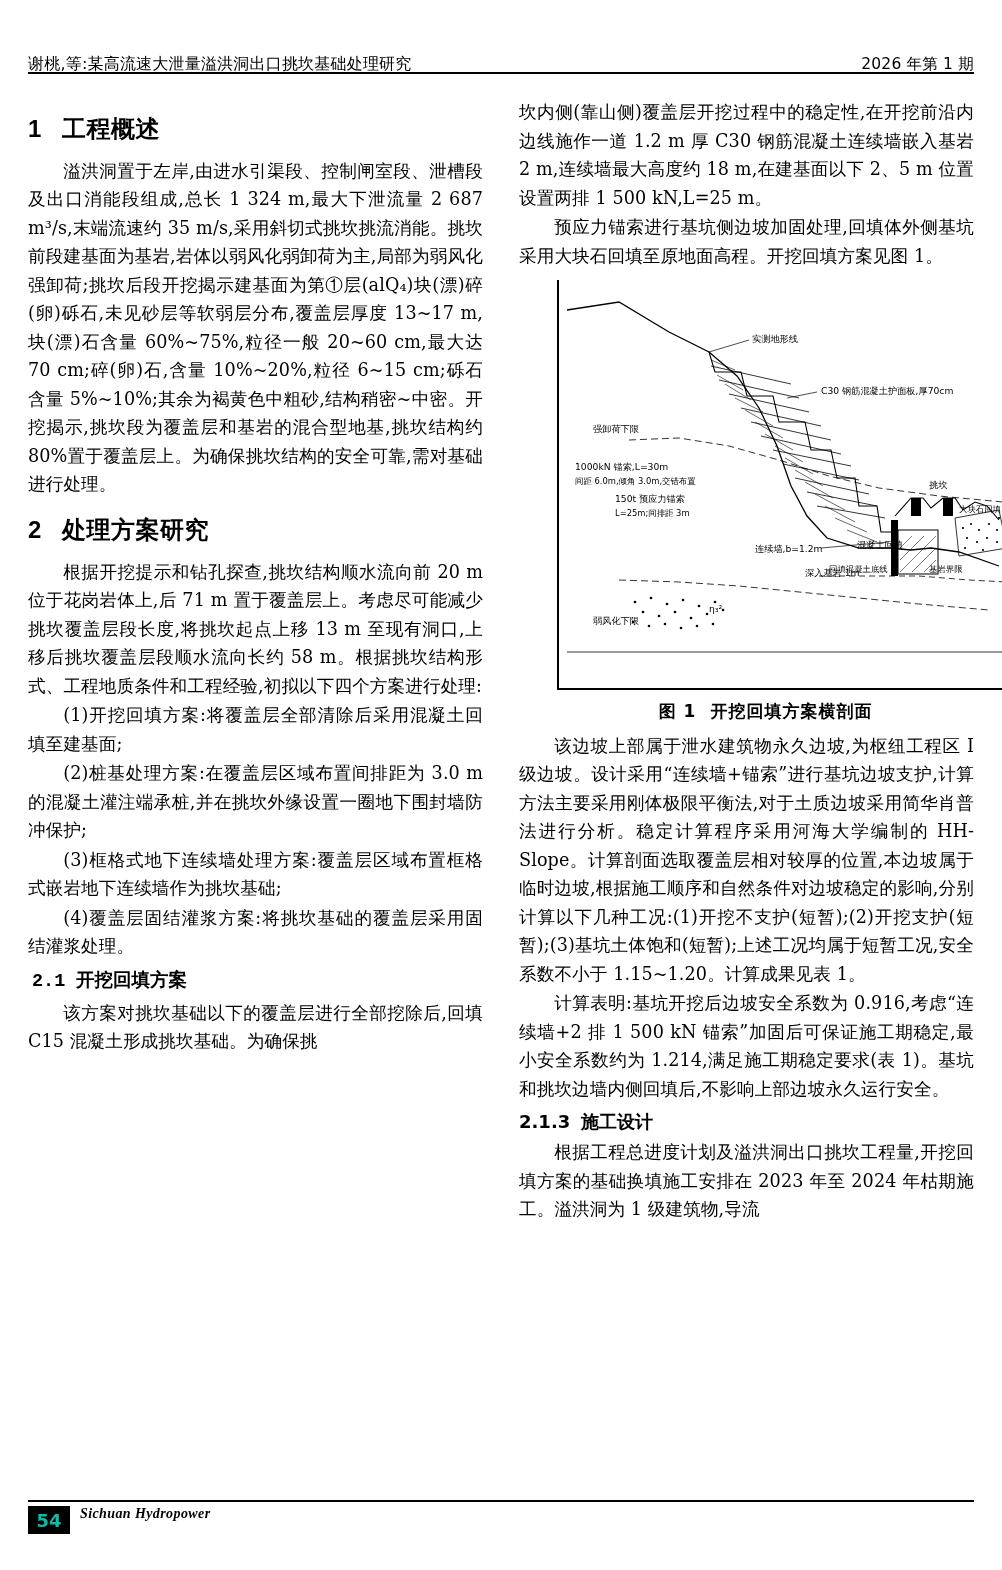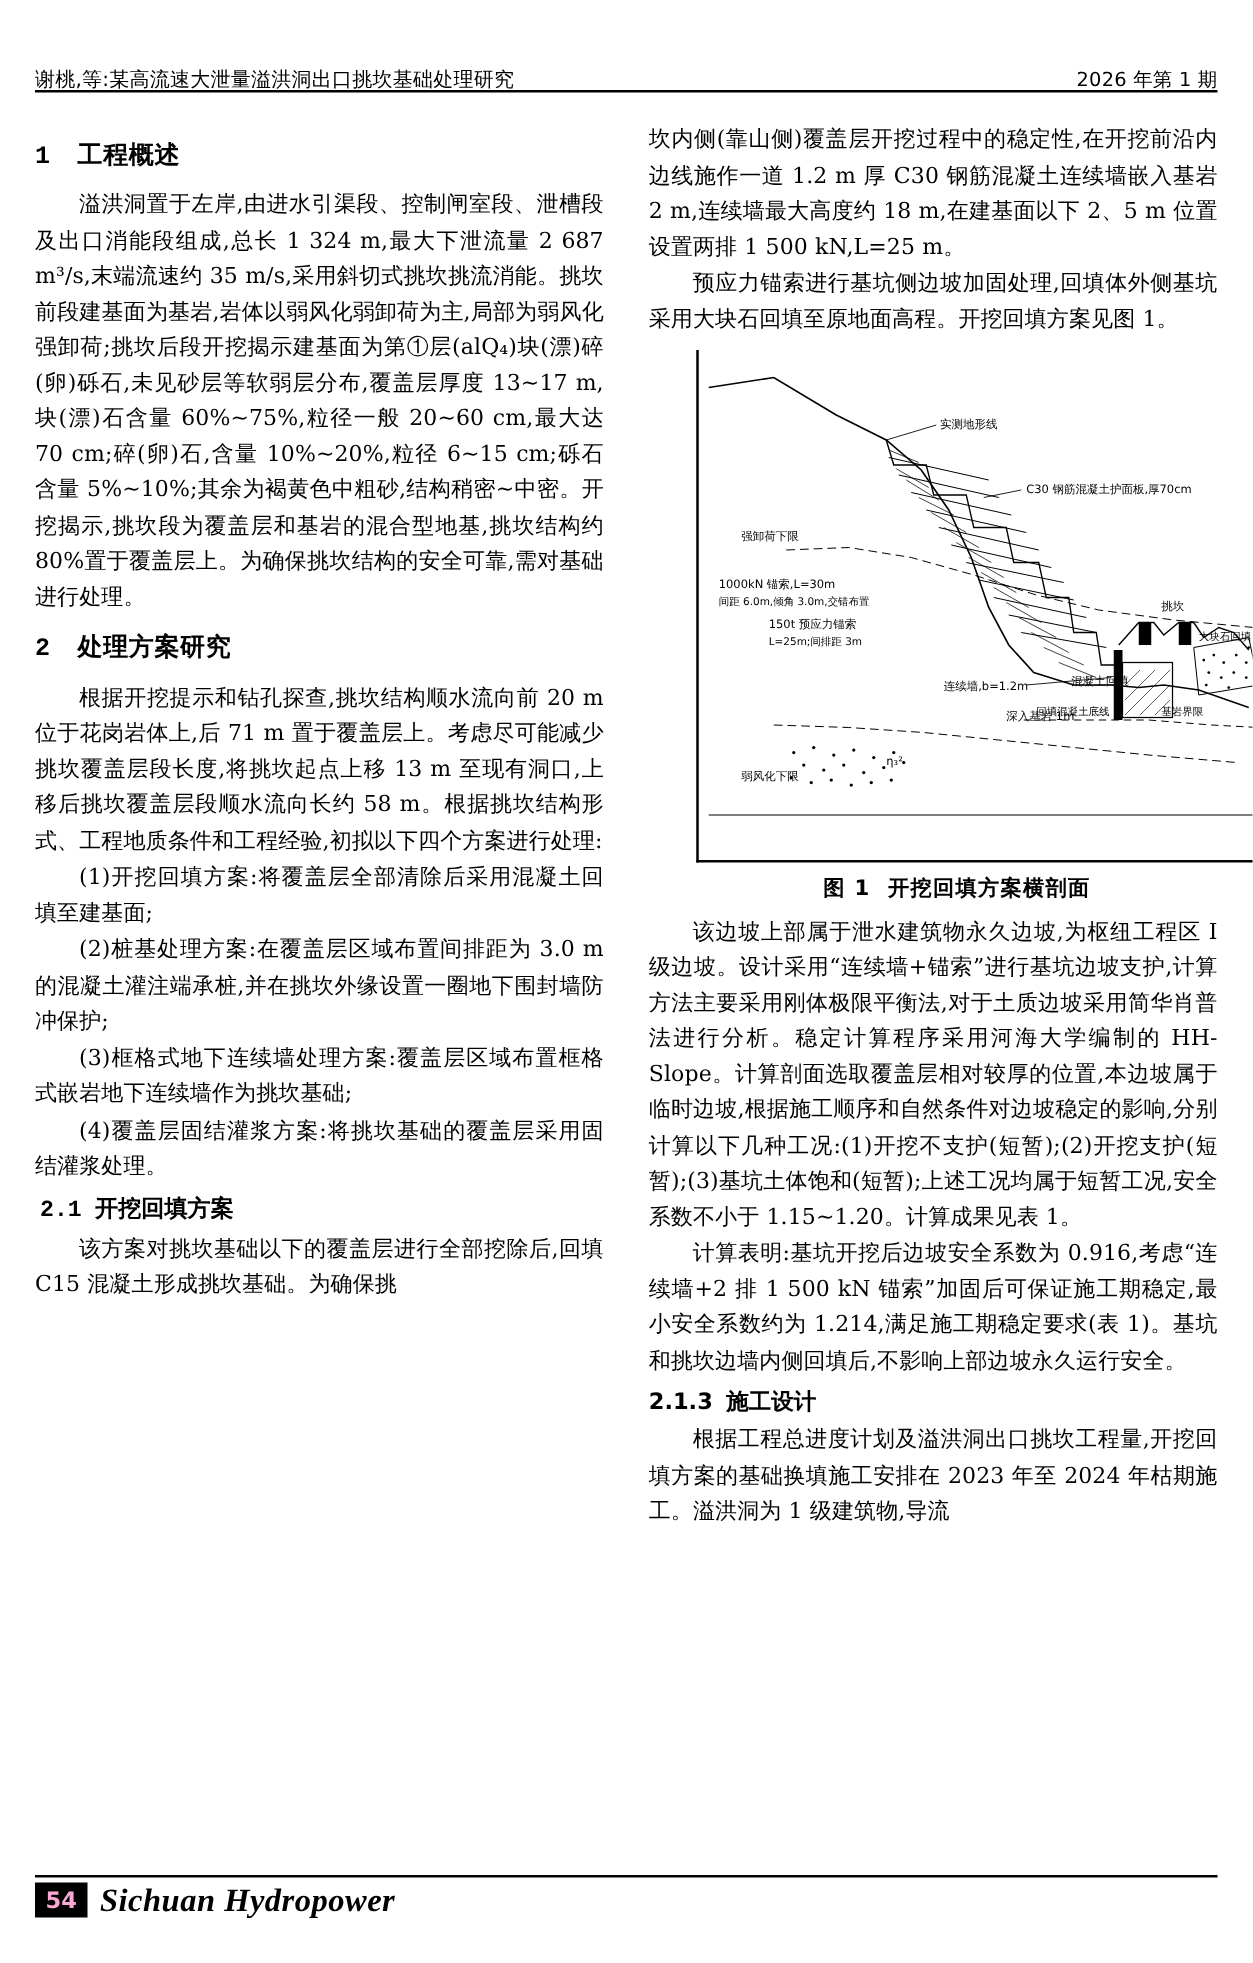--- a/index.html
+++ b/index.html
@@ -68,22 +68,22 @@
 
   p.para {
     margin: 0 0 1px 0;
     text-indent: 2em;
     letter-spacing: 0.1px;
   }
   p.noindent { text-indent: 0; }
 
   h2.sec {
     margin: 12px 0 8px 0;
-    font-size: 20px;
-    font-family: Liberation Mono, monospace;
+    font-size: 24px;
+    font-family: Liberation Sans, sans-serif;
     font-weight: bold;
     letter-spacing: 0.5px;
   }
   h2.sec .num {
     display: inline-block;
     min-width: 34px;
   }
   h3.sub {
     margin: 6px 0 2px 4px;
     font-size: 18.5px;
@@ -152,36 +152,36 @@
     height: 2px;
     background: #000;
   }
   .pagenum {
     position: absolute;
     left: 28px;
     top: 1506px;
     width: 42px;
     height: 28px;
     background: #000;
-    color: #f9a8d4;
+    color: #14b8a6;
     font-family: "DejaVu Sans", sans-serif;
     font-size: 18px;
     font-weight: bold;
     display: flex;
     align-items: center;
     justify-content: center;
   }
   .journal {
     position: absolute;
     left: 80px;
     top: 1506px;
     font-family: "Liberation Serif", serif;
     font-style: italic;
     font-weight: bold;
-    font-size: 26px;
+    font-size: 14px;
     letter-spacing: 0.4px;
   }
 </style>
 </head>
 <body>
 
 <div class="page">
 
   <div class="runhead">
     <div class="left">谢桃,等:某高流速大泄量溢洪洞出口挑坎基础处理研究</div>

